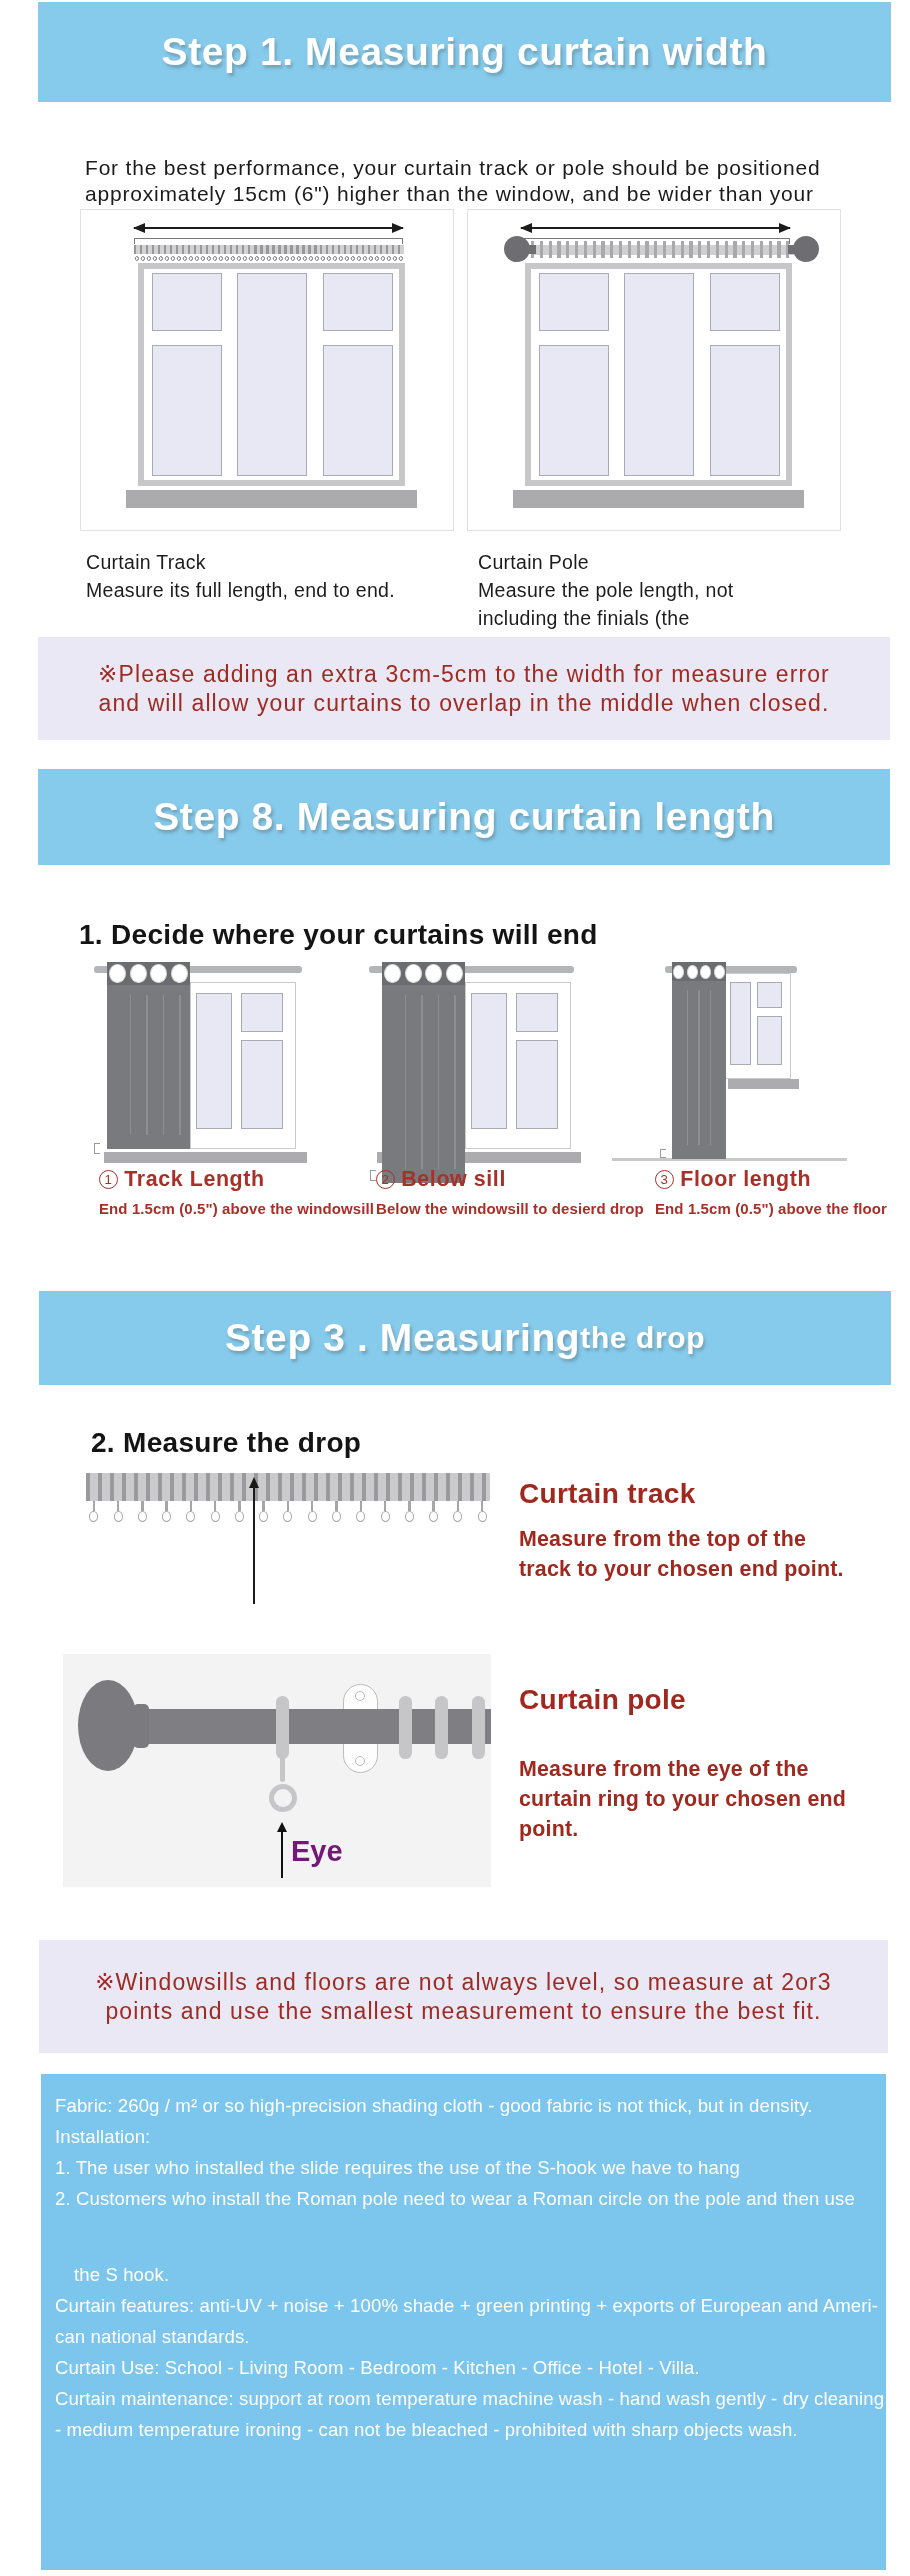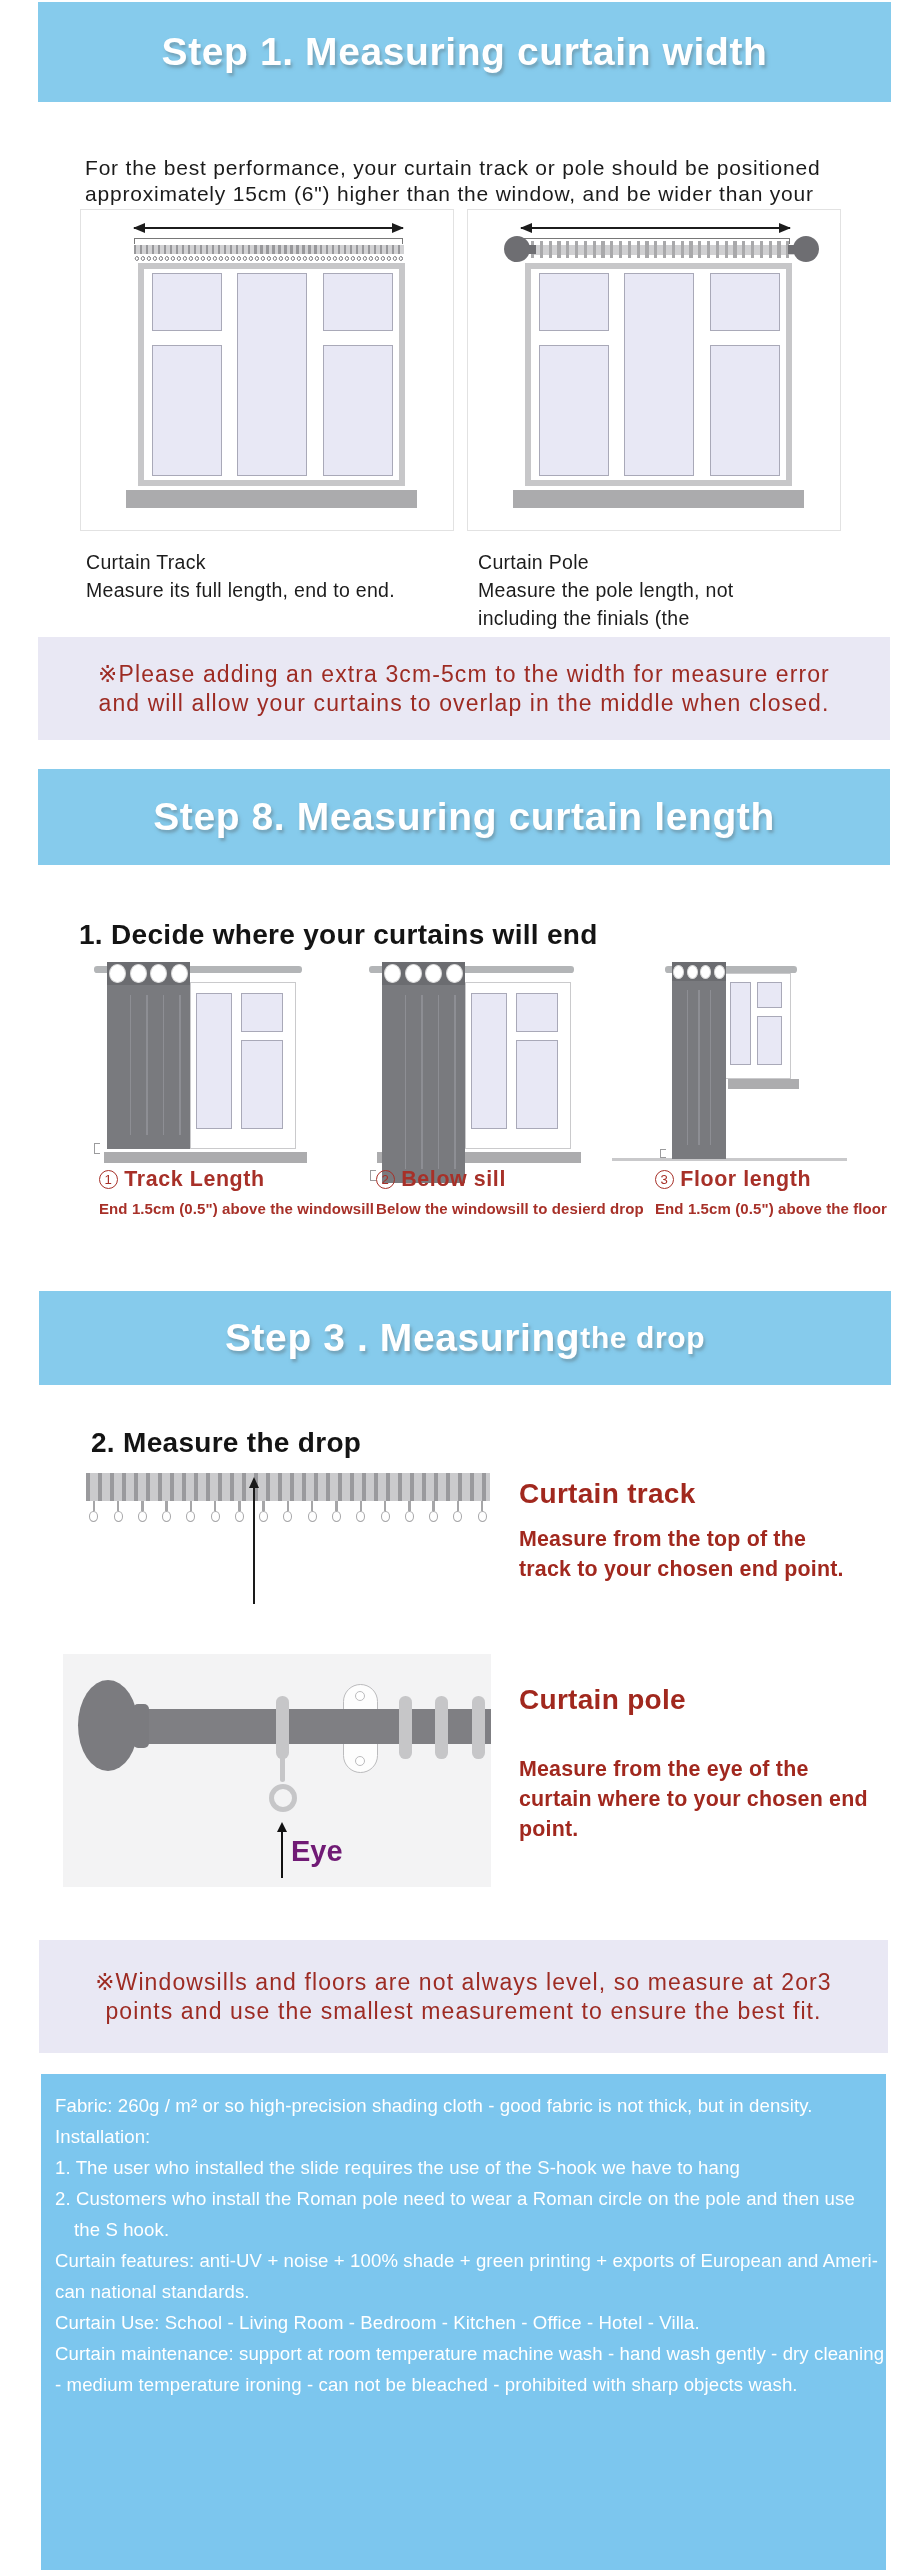--- a/index.html
+++ b/index.html
@@ -152,21 +152,21 @@
   .pf-arrow{position:absolute;left:218px;top:170px;width:1.9px;height:54px;background:#111;}
   .pf-arrow::before{content:"";position:absolute;top:-2.5px;left:-4.4px;border-left:5.3px solid transparent;
                     border-right:5.3px solid transparent;border-bottom:10.7px solid #111;}
   .pf-eyelabel{position:absolute;left:228px;top:181px;font-size:29px;font-weight:bold;color:#701a75;}
 
   
   .infobox{position:absolute;left:41px;top:2074px;width:845px;height:496px;background:var(--info-bg,#7CC6EE);}
   .infobox .lines{position:absolute;left:14px;top:16.4px;right:11.3px;color:#fff;font-size:18.6px;
                   line-height:31px;letter-spacing:0.1px;}
   .lines div{white-space:nowrap;}
-  .lines .indent{padding-left:19px;}
+  .lines .indent{padding-left:19px;margin-top:45px;}
 </style>
 </head>
 <body>
 
 <div id="page">
 
   <section class="banner b1">
     <span>Step 1. Measuring curtain width</span>
   </section>
 
@@ -356,21 +356,21 @@
     <div class="pf-ring rg4"></div>
     <div class="pf-tail"></div>
     <div class="pf-eye"></div>
     <div class="pf-arrow"></div>
     <div class="pf-eyelabel">Eye</div>
   </div>
 
   <div class="side-title t-pole">Curtain pole</div>
   <div class="side-body bd-pole">
     <div>Measure from the eye of the</div>
-    <div>curtain where to your chosen end</div>
+    <div>curtain ring to your chosen end</div>
     <div>point.</div>
   </div>
 
   <div class="note n2">
     <div>※Windowsills and floors are not always level, so measure at 2or3</div>
     <div>points and use the smallest measurement to ensure the best fit.</div>
   </div>
 
   <div class="infobox">
     <div class="lines">

